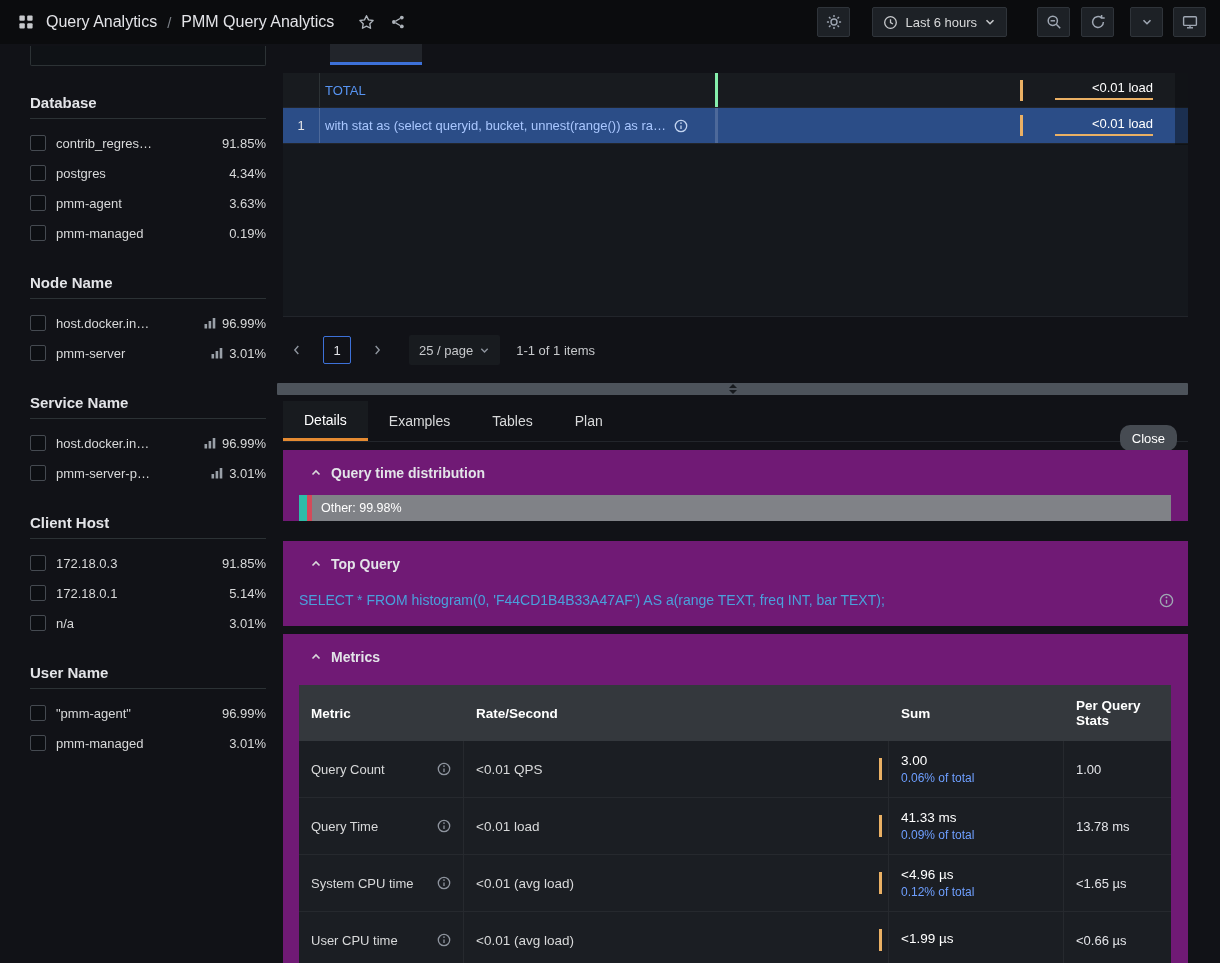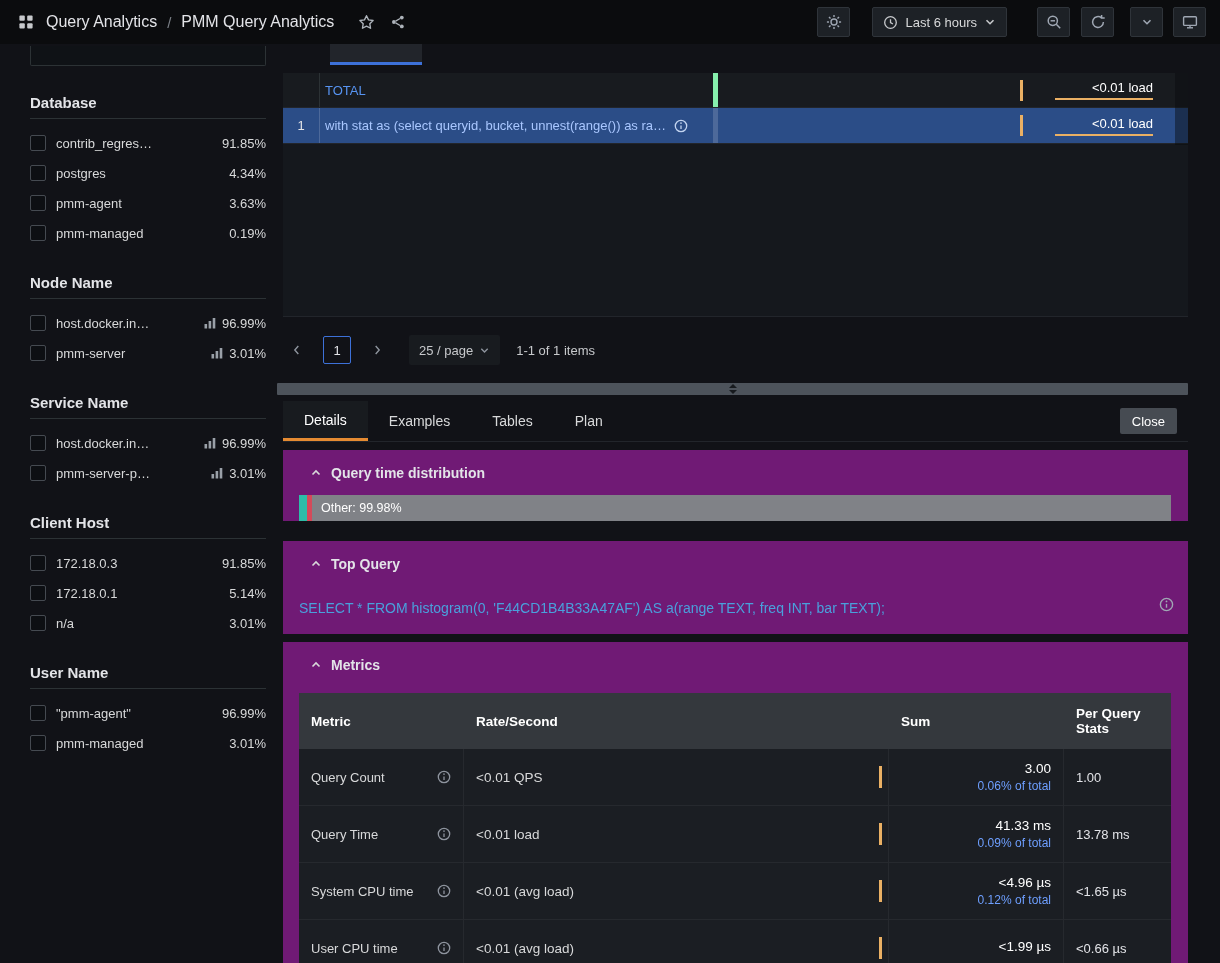--- a/index.html
+++ b/index.html
@@ -45,21 +45,21 @@
   .main { position:absolute; left:283px; top:44px; width:905px; height:919px; }
   .partial-header { position:absolute; left:47px; top:0; width:92px; height:21px;
                     background:#22252b; border-bottom:3px solid #3d71d9; }
   .qtable { position:absolute; left:0; top:29px; width:905px; height:244px; background:#15181d;
             border-bottom:1px solid #22252b; }
   .qrow { display:flex; height:35px; border-bottom:1px solid #22252b; background:#181b1f; position:relative; cursor:pointer; }
   .qrow.selected { background:#2b4d87; height:36px; }
   .cell-num { width:37px; display:flex; align-items:center; justify-content:center;
               border-right:1px solid #2c3235; color:#e3e4e8; flex:none; }
   .cell-query { flex:1; display:flex; align-items:center; gap:8px; padding:0 8px 0 5px;
-                border-right:5px solid #86efac; overflow:hidden; white-space:nowrap; }
+                border-right:3px solid #86efac; overflow:hidden; white-space:nowrap; }
   .qrow.selected .cell-num, .qrow.selected .cell-query { border-right-color:rgba(255,255,255,0.16); }
   .total-label { color:#5794f2; }
   .sel-query-text { color:#a9c7ff; }
   .q-info { color:#c3d4f0; display:flex; flex:none; cursor:pointer; }
   .cell-load { width:470px; position:relative; display:flex; align-items:center; justify-content:flex-end;
                padding-right:35px; flex:none; }
   .load-tick { position:absolute; left:302px; top:7px; width:3px; height:21px; background:#eab064; }
   .load-value .txt { color:#ffffff; display:block; text-align:right; }
   .load-value .bar { display:block; width:98px; height:2px; background:#eab064; margin-top:3px; }
   .qscroll { position:absolute; right:0; top:0; width:13px; height:72px; background:rgba(8,10,13,0.45); cursor:pointer; }
@@ -82,55 +82,55 @@
   .grip .tu { width:0; height:0; border-left:4px solid transparent; border-right:4px solid transparent;
               border-bottom:4px solid #171a1e; }
   .grip .td { width:0; height:0; border-left:4px solid transparent; border-right:4px solid transparent;
               border-top:4px solid #171a1e; }
 
   
   .details { position:absolute; left:0; top:357px; width:905px; }
   .tabs { position:relative; height:41px; display:flex; border-bottom:1px solid #22252b; }
   .tab { padding:0 21px; display:flex; align-items:center; font-size:14px; color:#d8d9da; cursor:pointer; }
   .tab.active { background:#181b1f; border-bottom:3px solid #e58b32; color:#ffffff; }
-  .close-btn { position:absolute; right:11px; top:7px; height:26px; padding:12px 12px; background:#464b52;
-               border-radius:2px; color:#ffffff; display:flex; align-items:center; font-size:13px; cursor:pointer; }
+  .close-btn { position:absolute; right:11px; top:24px; height:26px; padding:12px 12px; background:#464b52;
+               border-radius:10px; color:#ffffff; display:flex; align-items:center; font-size:13px; cursor:pointer; }
 
   .dsec { background:#701a75; margin-top:8px; position:relative; }
   .dsec2 { margin-top:9px; }
   .dsec-head { display:flex; align-items:center; padding:15px 16px 12px 27px; cursor:pointer; }
   .caret { color:#d8d9da; margin-right:9px; display:flex; }
   .dsec-title { font-weight:700; font-size:14px; color:#e3e4e8; }
 
   .dist-bar { display:flex; height:26px; margin:2px 17px 20px 16px; overflow:hidden; }
   .seg-teal { width:8px; background:#2dbda8; }
   .seg-red { width:5px; background:#d44a5a; }
   .seg-gray { flex:1; background:#808287; display:flex; align-items:center; padding-left:9px;
               color:#ffffff; font-size:12.5px; }
 
   .topquery-row { display:flex; align-items:center; padding:8px 14px 18px 16px; }
-  .topquery-text { flex:1; color:#4aa0dc; font-size:14px;margin-top:8px; }
+  .topquery-text { flex:1; color:#4aa0dc; font-size:14px; }
   .tq-info { color:#9fa7b3; display:flex; flex:none; margin-left:12px; cursor:pointer; }
 
   .mtable { margin:8px 17px 20px 16px; }
   .mrow { display:flex; background:#1b1e23; border-bottom:1px solid #26292e; }
   .mrow.mhead { background:#34383d; border-bottom:none; min-height:56px; }
   .mrow.mbody { min-height:57px; }
   .mc { padding:10px 12px; display:flex; align-items:center; }
   .mhead .mc { font-weight:700; font-size:13.5px; color:#ffffff; }
   .mc-metric { width:165px; }
   .mc-rate { width:425px; position:relative; }
   .mc-sum { width:175px; }
   .mc-pqs { width:107px; }
   .mbody .mc-metric, .mbody .mc-rate, .mbody .mc-sum { border-right:1px solid #26292e; }
   .mbody .mc-metric { color:#d8d9da; }
   .m-info { margin-left:auto; color:#8e949e; display:flex; cursor:pointer; }
   .mbody .mc-rate { color:#d8d9da; font-size:13.5px; }
   .rate-tick { position:absolute; right:6px; top:50%; transform:translateY(-50%); width:3px; height:22px; background:#eab064; }
-  .mc-sum.mbody-cell { flex-direction:column; align-items:flex-end; justify-content:center; gap:3px; }
+  .mc-sum.mbody-cell { flex-direction:column; align-items:flex-start; justify-content:center; gap:3px; }
   .sum-val { color:#ffffff; font-size:13.5px; }
   .sum-pct { color:#6e9fff; font-size:12px; cursor:pointer; }
   .mbody .mc-pqs { color:#e3e4e8; font-size:13px; }
 </style>
 </head>
 <body>
 
 <div id="app">
 
   <div class="topbar">

